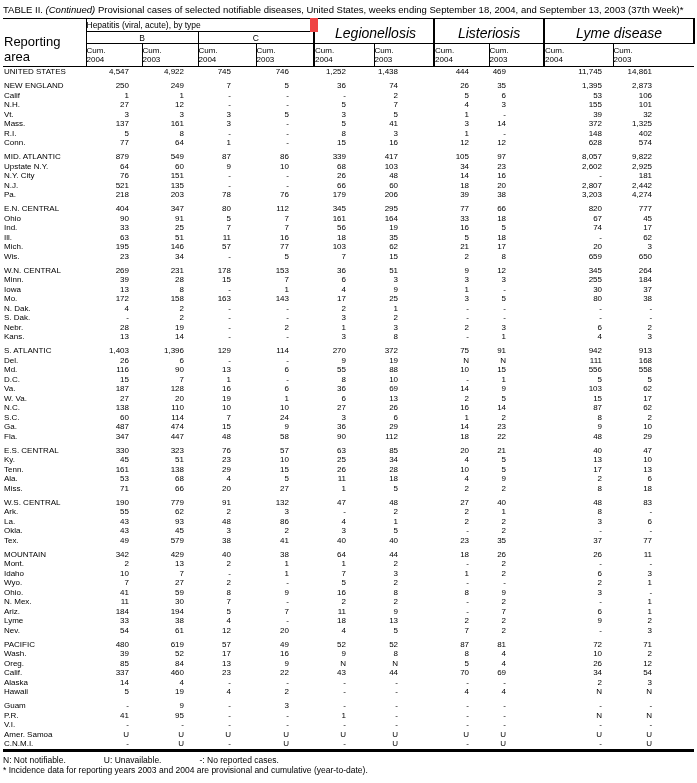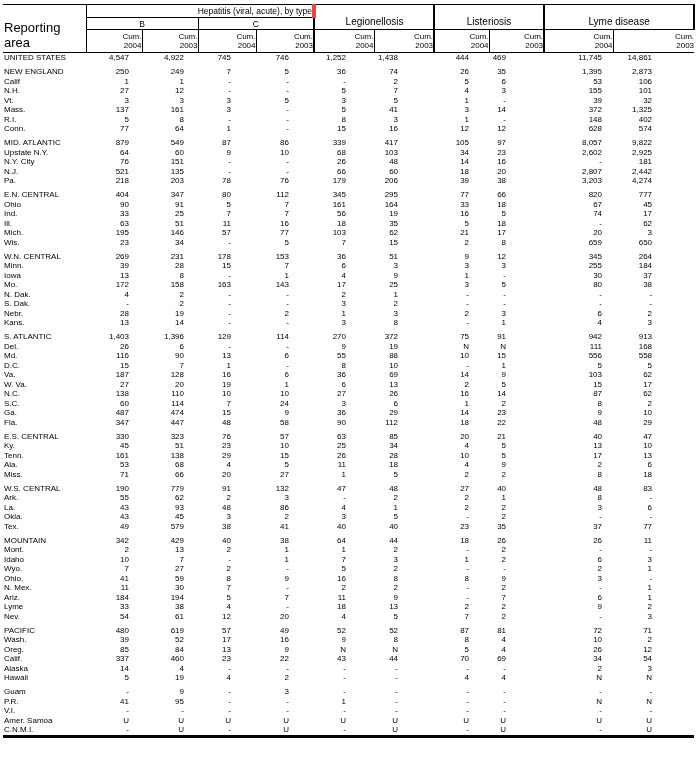--- a/index.html
+++ b/index.html
@@ -6,26 +6,26 @@
   body{width:697px;height:783px;overflow:hidden;font-family:"Liberation Sans",sans-serif;color:#000;}
   .page{padding:4px 3px 0 3px;}
   .title{font-size:9.5px;line-height:11px;letter-spacing:0;margin-bottom:3px;}
   .title .ital{font-style:italic;}
   table{border-collapse:collapse;table-layout:fixed;width:691px;border-top:1px solid #000;border-bottom:3px solid #000;}
   col.c-area{width:83px;}
   col.c1{width:56px;}col.c2{width:56px;}col.c3{width:58px;}col.c4{width:58px;}
   col.c5{width:60px;}col.c6{width:60px;}col.c7{width:55px;}col.c8{width:55px;}
   col.c9{width:69px;}col.c10{width:81px;}
   th{font-weight:normal;font-size:8px;padding:0;}
-  thead th.grp-hep{border-left:1px solid #000;border-right:4px solid #ef4444;border-bottom:1px solid #000;text-align:right;font-size:8.5px;height:12px;vertical-align:middle;}
-  thead th.grp-span{border-left:2px solid #000;border-right:2px solid #000;border-bottom:1px solid #000;text-align:center;font-size:10px;vertical-align:bottom;padding-bottom:2px;}
+  thead th.grp-hep{border-left:1px solid #000;border-right:8px solid #ef4444;border-bottom:1px solid #000;text-align:left;font-size:8.5px;height:12px;vertical-align:middle;}
+  thead th.grp-span{border-left:2px solid #000;border-right:2px solid #000;border-bottom:1px solid #000;text-align:center;font-size:14px;vertical-align:bottom;padding-bottom:2px;font-style:italic;}
   thead th.sub-b{border-left:1px solid #000;border-right:1px solid #000;border-bottom:1px solid #000;text-align:center;font-size:8.5px;height:11px;vertical-align:middle;}
   thead th.sub-c{border-right:2px solid #000;border-bottom:1px solid #000;text-align:center;font-size:8.5px;height:11px;vertical-align:middle;}
   thead th.rep{vertical-align:bottom;text-align:left;border-bottom:1.5px solid #000;padding:0 0 2px 1px;font-size:13px;}
-  thead th.cum{border-left:1px solid #000;border-bottom:1.5px solid #000;text-align:right;vertical-align:middle;height:22px;line-height:9px;}
+  thead th.cum{border-left:1px solid #000;border-bottom:1.5px solid #000;text-align:left;vertical-align:middle;height:22px;line-height:9px;}
   thead th.cum.gb{border-left:2px solid #000;}
   tbody td{font-size:8px;line-height:9.5px;height:9.5px;padding:0;white-space:nowrap;overflow:hidden;}
   td.area{text-align:left;padding-left:1px;}
   td.num{text-align:right;}
   tr.spacer td{height:4.5px;line-height:4.5px;font-size:1px;}
   
   td.num:nth-child(2){padding-right:13px;}
   td.num:nth-child(3){padding-right:14px;}
   td.num:nth-child(4){padding-right:25px;}
   td.num:nth-child(5){padding-right:25px;}
@@ -36,20 +36,21 @@
   td.num:nth-child(10){padding-right:11px;}
   td.num:nth-child(11){padding-right:42px;}
   .legend{font-size:8.5px;margin-top:3px;line-height:10px;}
   .legend span{margin-right:38px;}
   .footnote{font-size:8.5px;line-height:10px;}
 </style>
 </head>
 <body>
 
 <div class="page">
+  <div class="title"><span>TABLE II.</span> <span class="ital">(Continued)</span> <span>Provisional cases of selected notifiable diseases, United States, weeks ending September 18, 2004, and September 13, 2003 (37th Week)*</span></div>
 
   <table id="disease-table">
     <colgroup>
       <col class="c-area">
         <col class="c1">
         <col class="c2">
         <col class="c3">
         <col class="c4">
       <col class="c5">
         <col class="c6">
@@ -1011,13 +1012,17 @@
           <td class="num">-</td>
           <td class="num">U</td>
           <td class="num">-</td>
           <td class="num">U</td>
           <td class="num">-</td>
           <td class="num">U</td>
         </tr>
       </tbody>
   </table>
 
+  <div class="legend">
+    <span>N: Not notifiable.</span><span>U: Unavailable.</span><span>-: No reported cases.</span>
+  </div>
+  <div class="footnote">* Incidence data for reporting years 2003 and 2004 are provisional and cumulative (year-to-date).</div>
 </div>
 
 </body></html>

